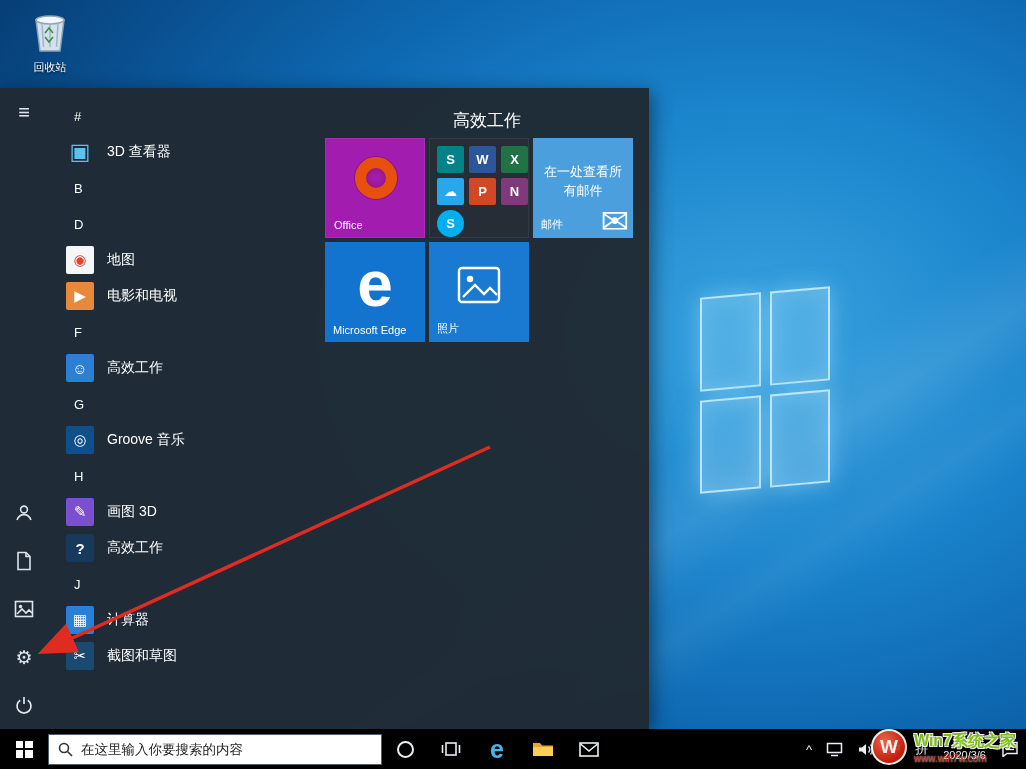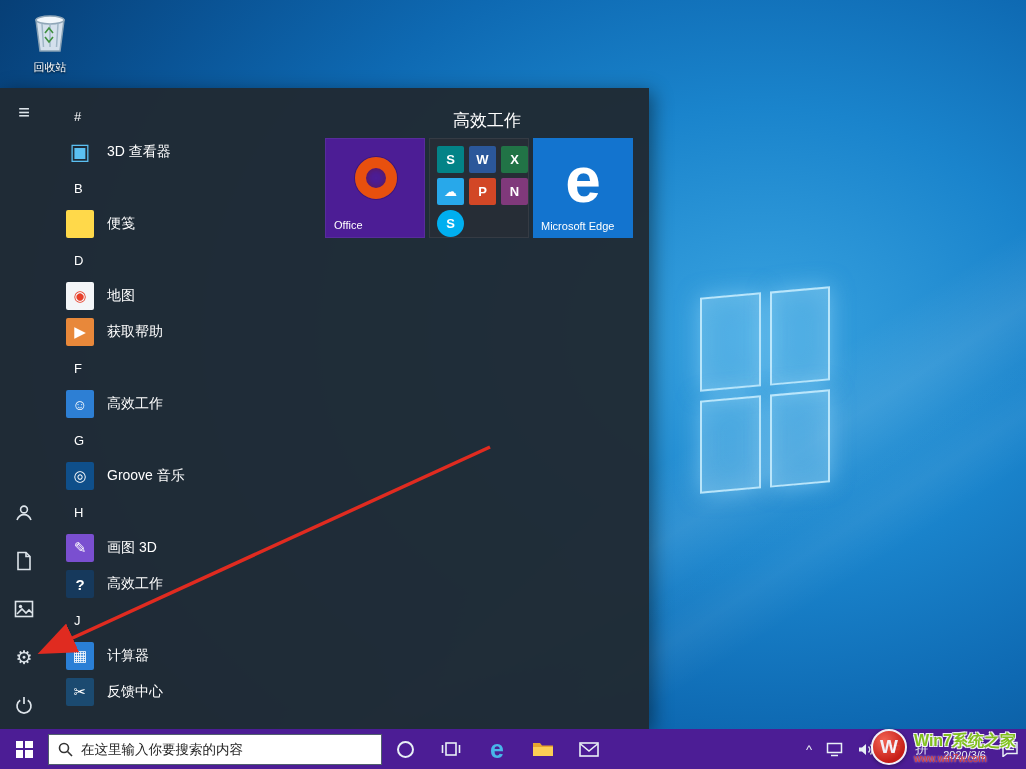--- a/index.html
+++ b/index.html
@@ -41,21 +41,21 @@
   .app-item { height:36px; display:flex; align-items:center; gap:13px; }
   .app-icon { width:28px; height:28px; flex:0 0 28px; display:flex; align-items:center; justify-content:center;
     font-size:15px; font-weight:bold; border-radius:2px; }
   .app-label { font-size:14px; white-space:nowrap; }
 
   .tiles { flex:1; padding:21px 0 0 0; }
   .tiles-title { font-size:17px; height:16px; margin-bottom:13px;text-align:center; }
   .tile-grid { display:grid; grid-template-columns:repeat(3,100px); grid-auto-rows:100px; gap:4px; }
   .tile { position:relative; color:#fff; overflow:hidden; }
   .tile-label { position:absolute; left:8px; bottom:6px; font-size:11px; }
-  .tile-office { background:#4c1d95; border:1px solid rgba(255,255,255,.07); }
+  .tile-office { background:#a21caf; border:1px solid rgba(255,255,255,.07); }
   .office-logo { position:absolute; left:29px; top:18px; width:42px; height:42px; border-radius:50%;
     border:11px solid #e8500e; box-shadow:0 0 0 1px rgba(0,0,0,.2), inset 0 0 6px rgba(120,20,0,.5); }
   .tile-folder { background:#262d36; border:1px solid rgba(255,255,255,.07); }
   .mini-grid { display:grid; grid-template-columns:repeat(3,27px); grid-auto-rows:27px; gap:5px; padding:7px; }
   .mini-tile { display:flex; align-items:center; justify-content:center; color:#fff;
     font-size:13px; font-weight:bold; border-radius:2px; }
   .tile-mail { background:#4b9fdc; }
   .mail-title { position:absolute; top:24px; left:6px; right:6px; text-align:center; font-size:13px; line-height:19px; }
   .mail-envelope { position:absolute; right:4px; bottom:0px; font-size:34px; line-height:34px; }
   .tile-edge { background:#1374cf; }
@@ -70,21 +70,21 @@
   .watermark { position:absolute; right:10px; bottom:4px; z-index:40; display:flex; align-items:center; gap:7px; opacity:.93; }
   .wm-logo { width:36px; height:36px; border-radius:50%; background:radial-gradient(circle at 35% 30%, #ff6a50, #d01f0e 70%);
     border:2px solid #fff; color:#fff; font-weight:bold; font-size:19px; display:flex; align-items:center; justify-content:center;
     box-shadow:0 1px 4px rgba(0,0,0,.4); }
   .wm-title { color:#84cc16; font-size:16px; font-weight:bold;
     text-shadow:-1px -1px 0 #fff,1px -1px 0 #fff,-1px 1px 0 #fff,1px 1px 0 #fff; }
   .wm-url { color:#e23324; font-size:10px; text-shadow:0 0 2px #fff; margin-top:1px; }
 
   
   .taskbar { position:absolute; left:0; bottom:0; width:1026px; height:40px; z-index:20;
-    background:#4c1d95; display:flex; align-items:center; color:#e8eef3; }
+    background:#000000; display:flex; align-items:center; color:#e8eef3; }
   .start-btn { width:48px; height:40px; display:flex; align-items:center; justify-content:center; }
   .win-grid { width:17px; height:17px; display:grid; grid-template-columns:1fr 1fr; gap:2px; }
   .win-grid span { background:#fff; }
   .searchbox { width:334px; height:31px; background:#fff; border:1px solid #51606e;
     display:flex; align-items:center; gap:8px; padding:0 9px; }
   .searchbox svg { flex:0 0 auto; }
   .searchbox input { flex:1; border:none; outline:none; font-size:13.5px; color:#111; background:transparent; }
   .searchbox input::placeholder { color:#222; opacity:1; }
   .tb-btn { width:46px; height:40px; display:flex; align-items:center; justify-content:center; }
   .cortana-ring { width:17px; height:17px; border:2px solid #e8f0f6; border-radius:50%; }
@@ -160,32 +160,28 @@
       </div>
     </div>
 
     <div class="app-list">
         <div class="app-section-header">#</div>
         <div class="app-item">
           <span class="app-icon" style="background: transparent; color: rgb(91, 192, 242); font-size: 22px;">▣</span>
           <span class="app-label">3D 查看器</span>
         </div>
         <div class="app-section-header">B</div>
-        <div class="app-item">
-          <span class="app-icon" style="background: rgb(255, 217, 74); color: rgb(138, 122, 0);"></span>
-          <span class="app-label">便笺</span>
-        </div>
         <div class="app-section-header">D</div>
         <div class="app-item">
           <span class="app-icon" style="background: rgb(244, 246, 248); color: rgb(232, 64, 42);">◉</span>
           <span class="app-label">地图</span>
         </div>
         <div class="app-item">
           <span class="app-icon" style="background: rgb(232, 136, 58); color: rgb(255, 255, 255);">▶</span>
-          <span class="app-label">获取帮助</span>
+          <span class="app-label">电影和电视</span>
         </div>
         <div class="app-section-header">F</div>
         <div class="app-item">
           <span class="app-icon" style="background: rgb(45, 127, 212); color: rgb(255, 255, 255);">☺</span>
           <span class="app-label">高效工作</span>
         </div>
         <div class="app-section-header">G</div>
         <div class="app-item">
           <span class="app-icon" style="background: rgb(15, 79, 138); color: rgb(255, 255, 255);">◎</span>
           <span class="app-label">Groove 音乐</span>
@@ -199,21 +195,21 @@
           <span class="app-icon" style="background: rgb(22, 57, 92); color: rgb(255, 255, 255);">?</span>
           <span class="app-label">高效工作</span>
         </div>
         <div class="app-section-header">J</div>
         <div class="app-item">
           <span class="app-icon" style="background: rgb(42, 127, 214); color: rgb(255, 255, 255);">▦</span>
           <span class="app-label">计算器</span>
         </div>
         <div class="app-item">
           <span class="app-icon" style="background: rgb(27, 74, 112); color: rgb(255, 255, 255);">✂</span>
-          <span class="app-label">反馈中心</span>
+          <span class="app-label">截图和草图</span>
         </div>
       </div>
 
     <div class="tiles">
       <div class="tiles-title">高效工作</div>
       <div class="tile-grid">
 
         <div class="tile tile-office">
           <div class="office-logo"></div>
           <div class="tile-label">Office</div>
@@ -224,26 +220,39 @@
               <span class="mini-tile" style="background: rgb(3, 131, 135);">S</span>
               <span class="mini-tile" style="background: rgb(43, 87, 154);">W</span>
               <span class="mini-tile" style="background: rgb(33, 115, 70);">X</span>
               <span class="mini-tile" style="background: rgb(40, 168, 234);">☁</span>
               <span class="mini-tile" style="background: rgb(210, 71, 38);">P</span>
               <span class="mini-tile" style="background: rgb(128, 57, 123);">N</span>
               <span class="mini-tile" style="background: rgb(0, 175, 240); border-radius: 50%;">S</span>
             </div>
         </div>
 
+        <div class="tile tile-mail">
+          <div class="mail-title">在一处查看所有邮件</div>
+          <div class="tile-label">邮件</div>
+          <div class="mail-envelope">✉</div>
+        </div>
 
         <div class="tile tile-edge">
           <div class="edge-e">e</div>
           <div class="tile-label">Microsoft Edge</div>
         </div>
 
+        <div class="tile tile-photos">
+          <svg class="photos-svg" width="44" height="38" viewBox="0 0 44 38">
+            <rect x="2" y="2" width="40" height="34" rx="3" fill="none" stroke="#fff" stroke-width="2.4"></rect>
+            <circle cx="13" cy="13" r="3.2" fill="#fff"></circle>
+            <path d="M6 31 l12 -12 l9 9 l6 -6 l7 7" fill="none" stroke="#fff" stroke-width="2.4"></path>
+          </svg>
+          <div class="tile-label">照片</div>
+        </div>
 
       </div>
     </div>
   </div>
 
   <svg class="annotation" width="1026" height="729">
     <defs>
       <marker id="ah" markerWidth="11" markerHeight="9" refX="9" refY="4.5" orient="auto">
         <path d="M0,0 L11,4.5 L0,9 z" fill="#e02b20"></path>
       </marker>

